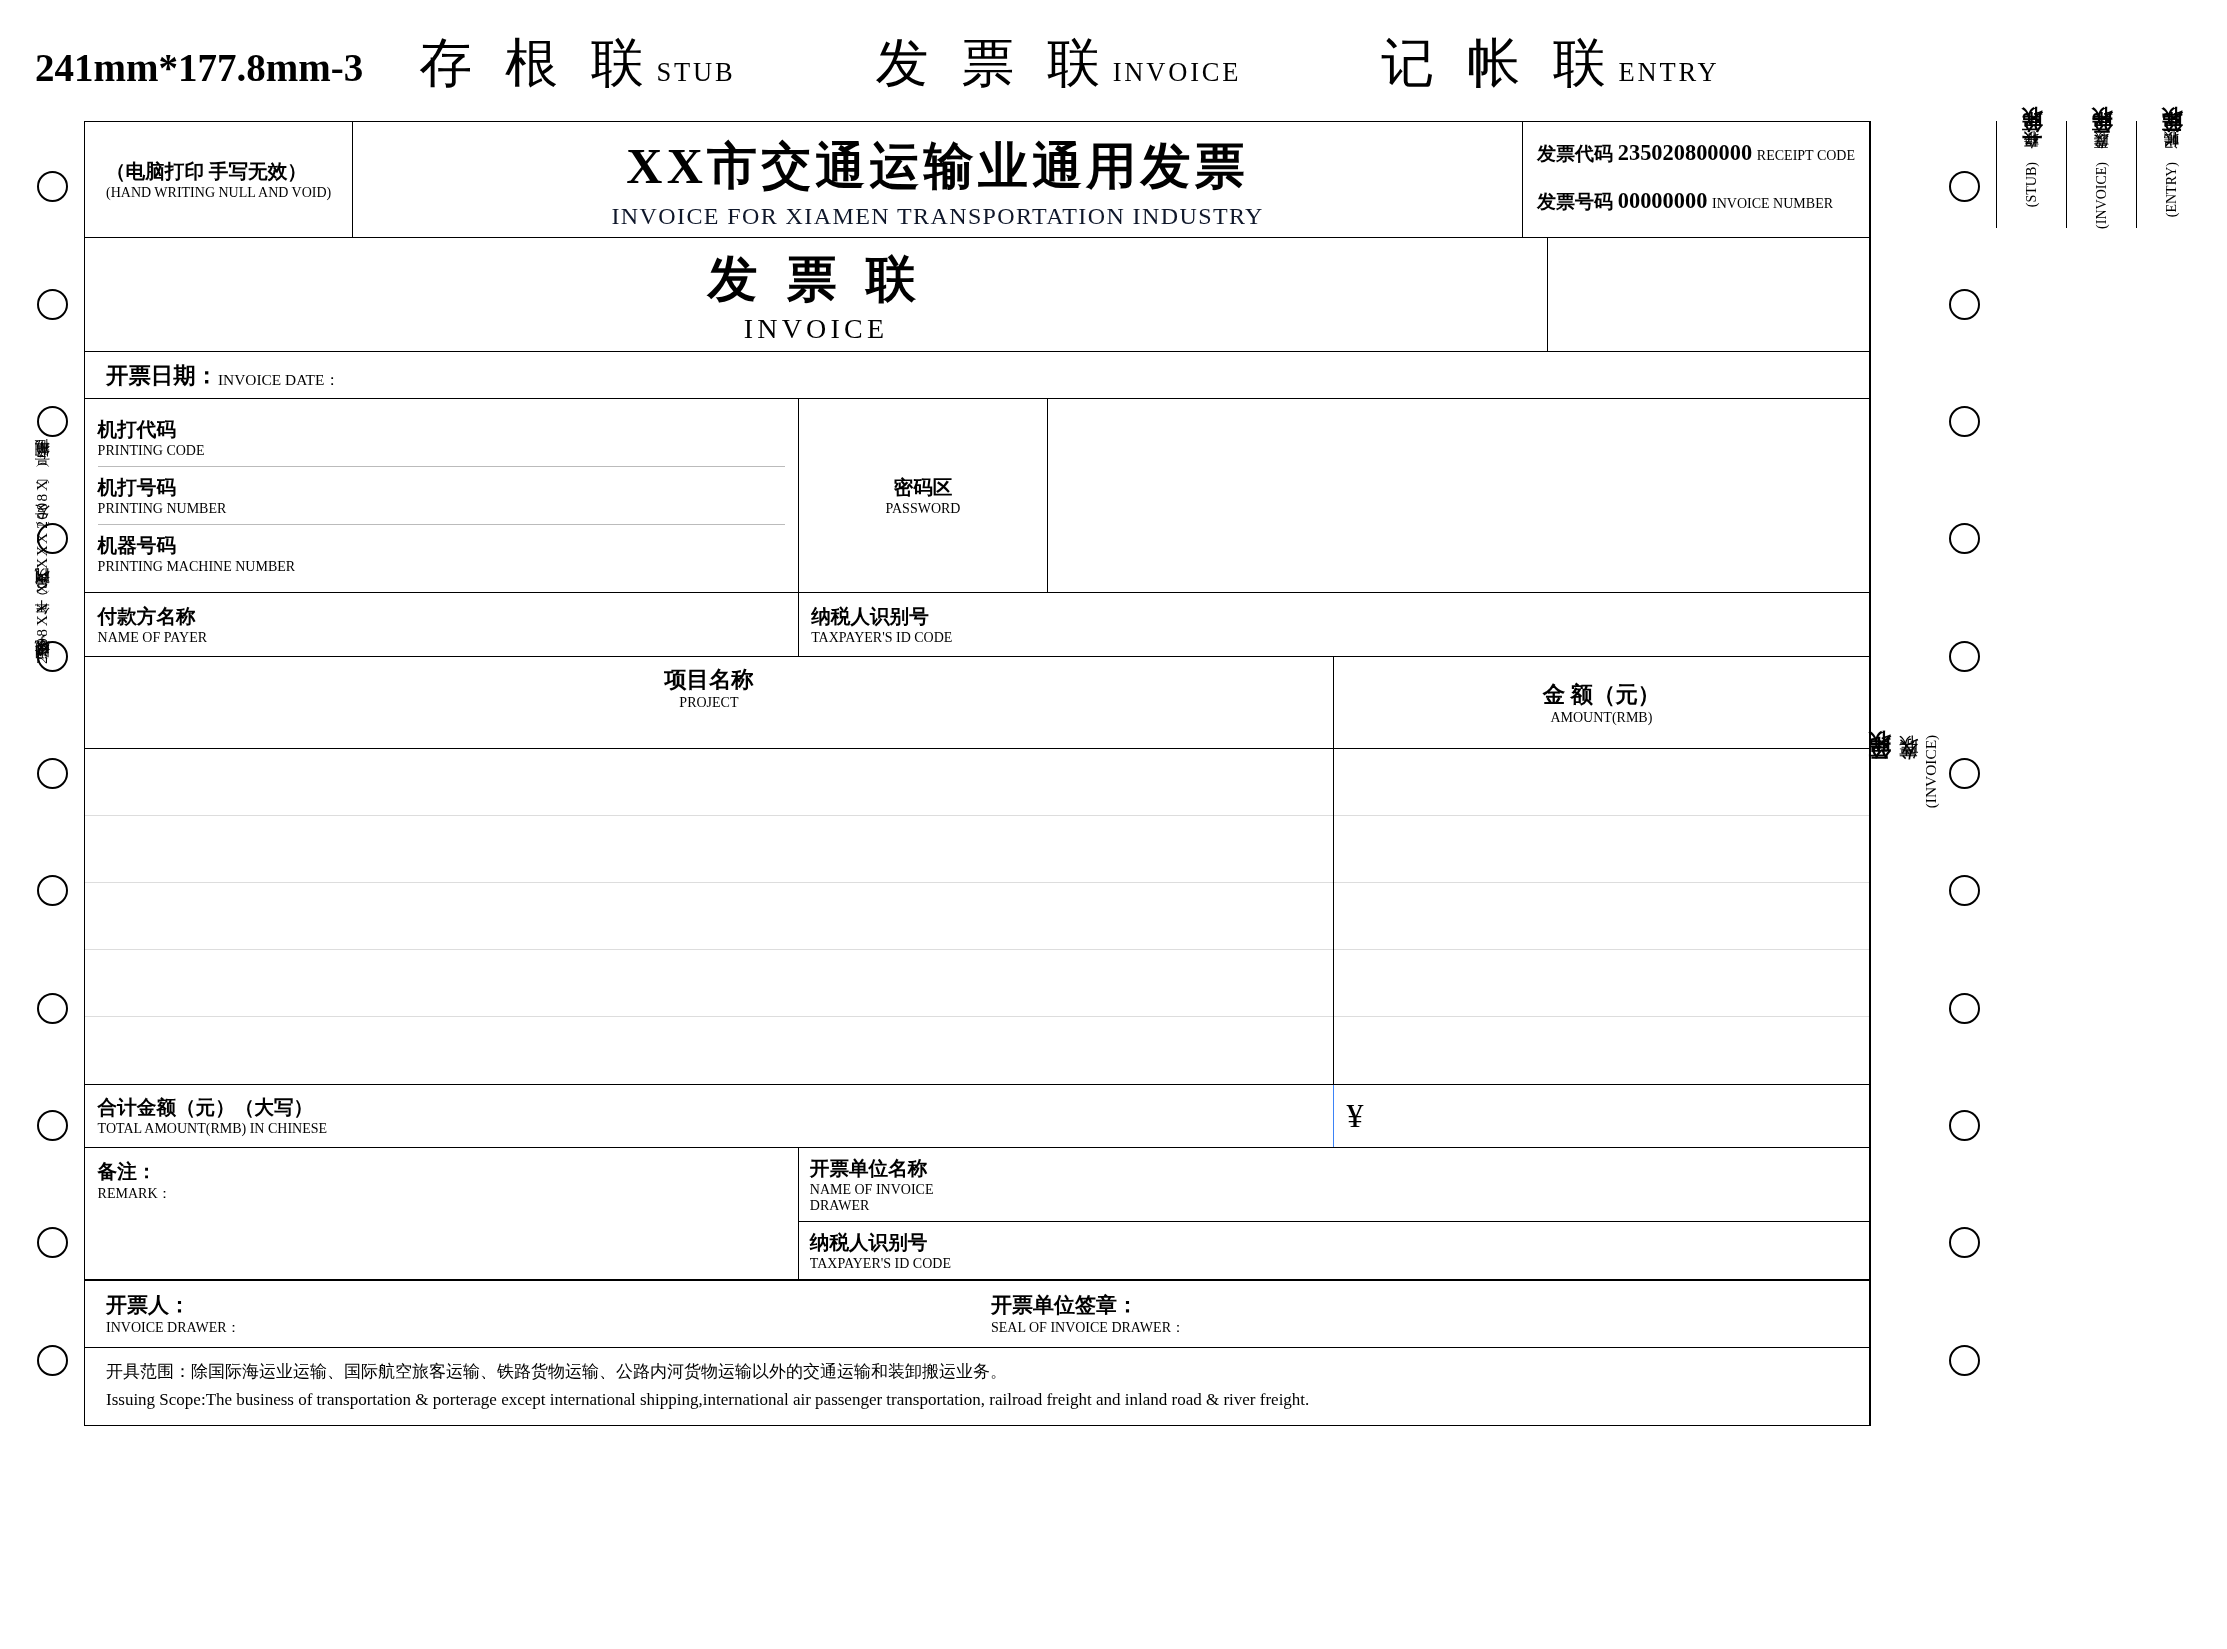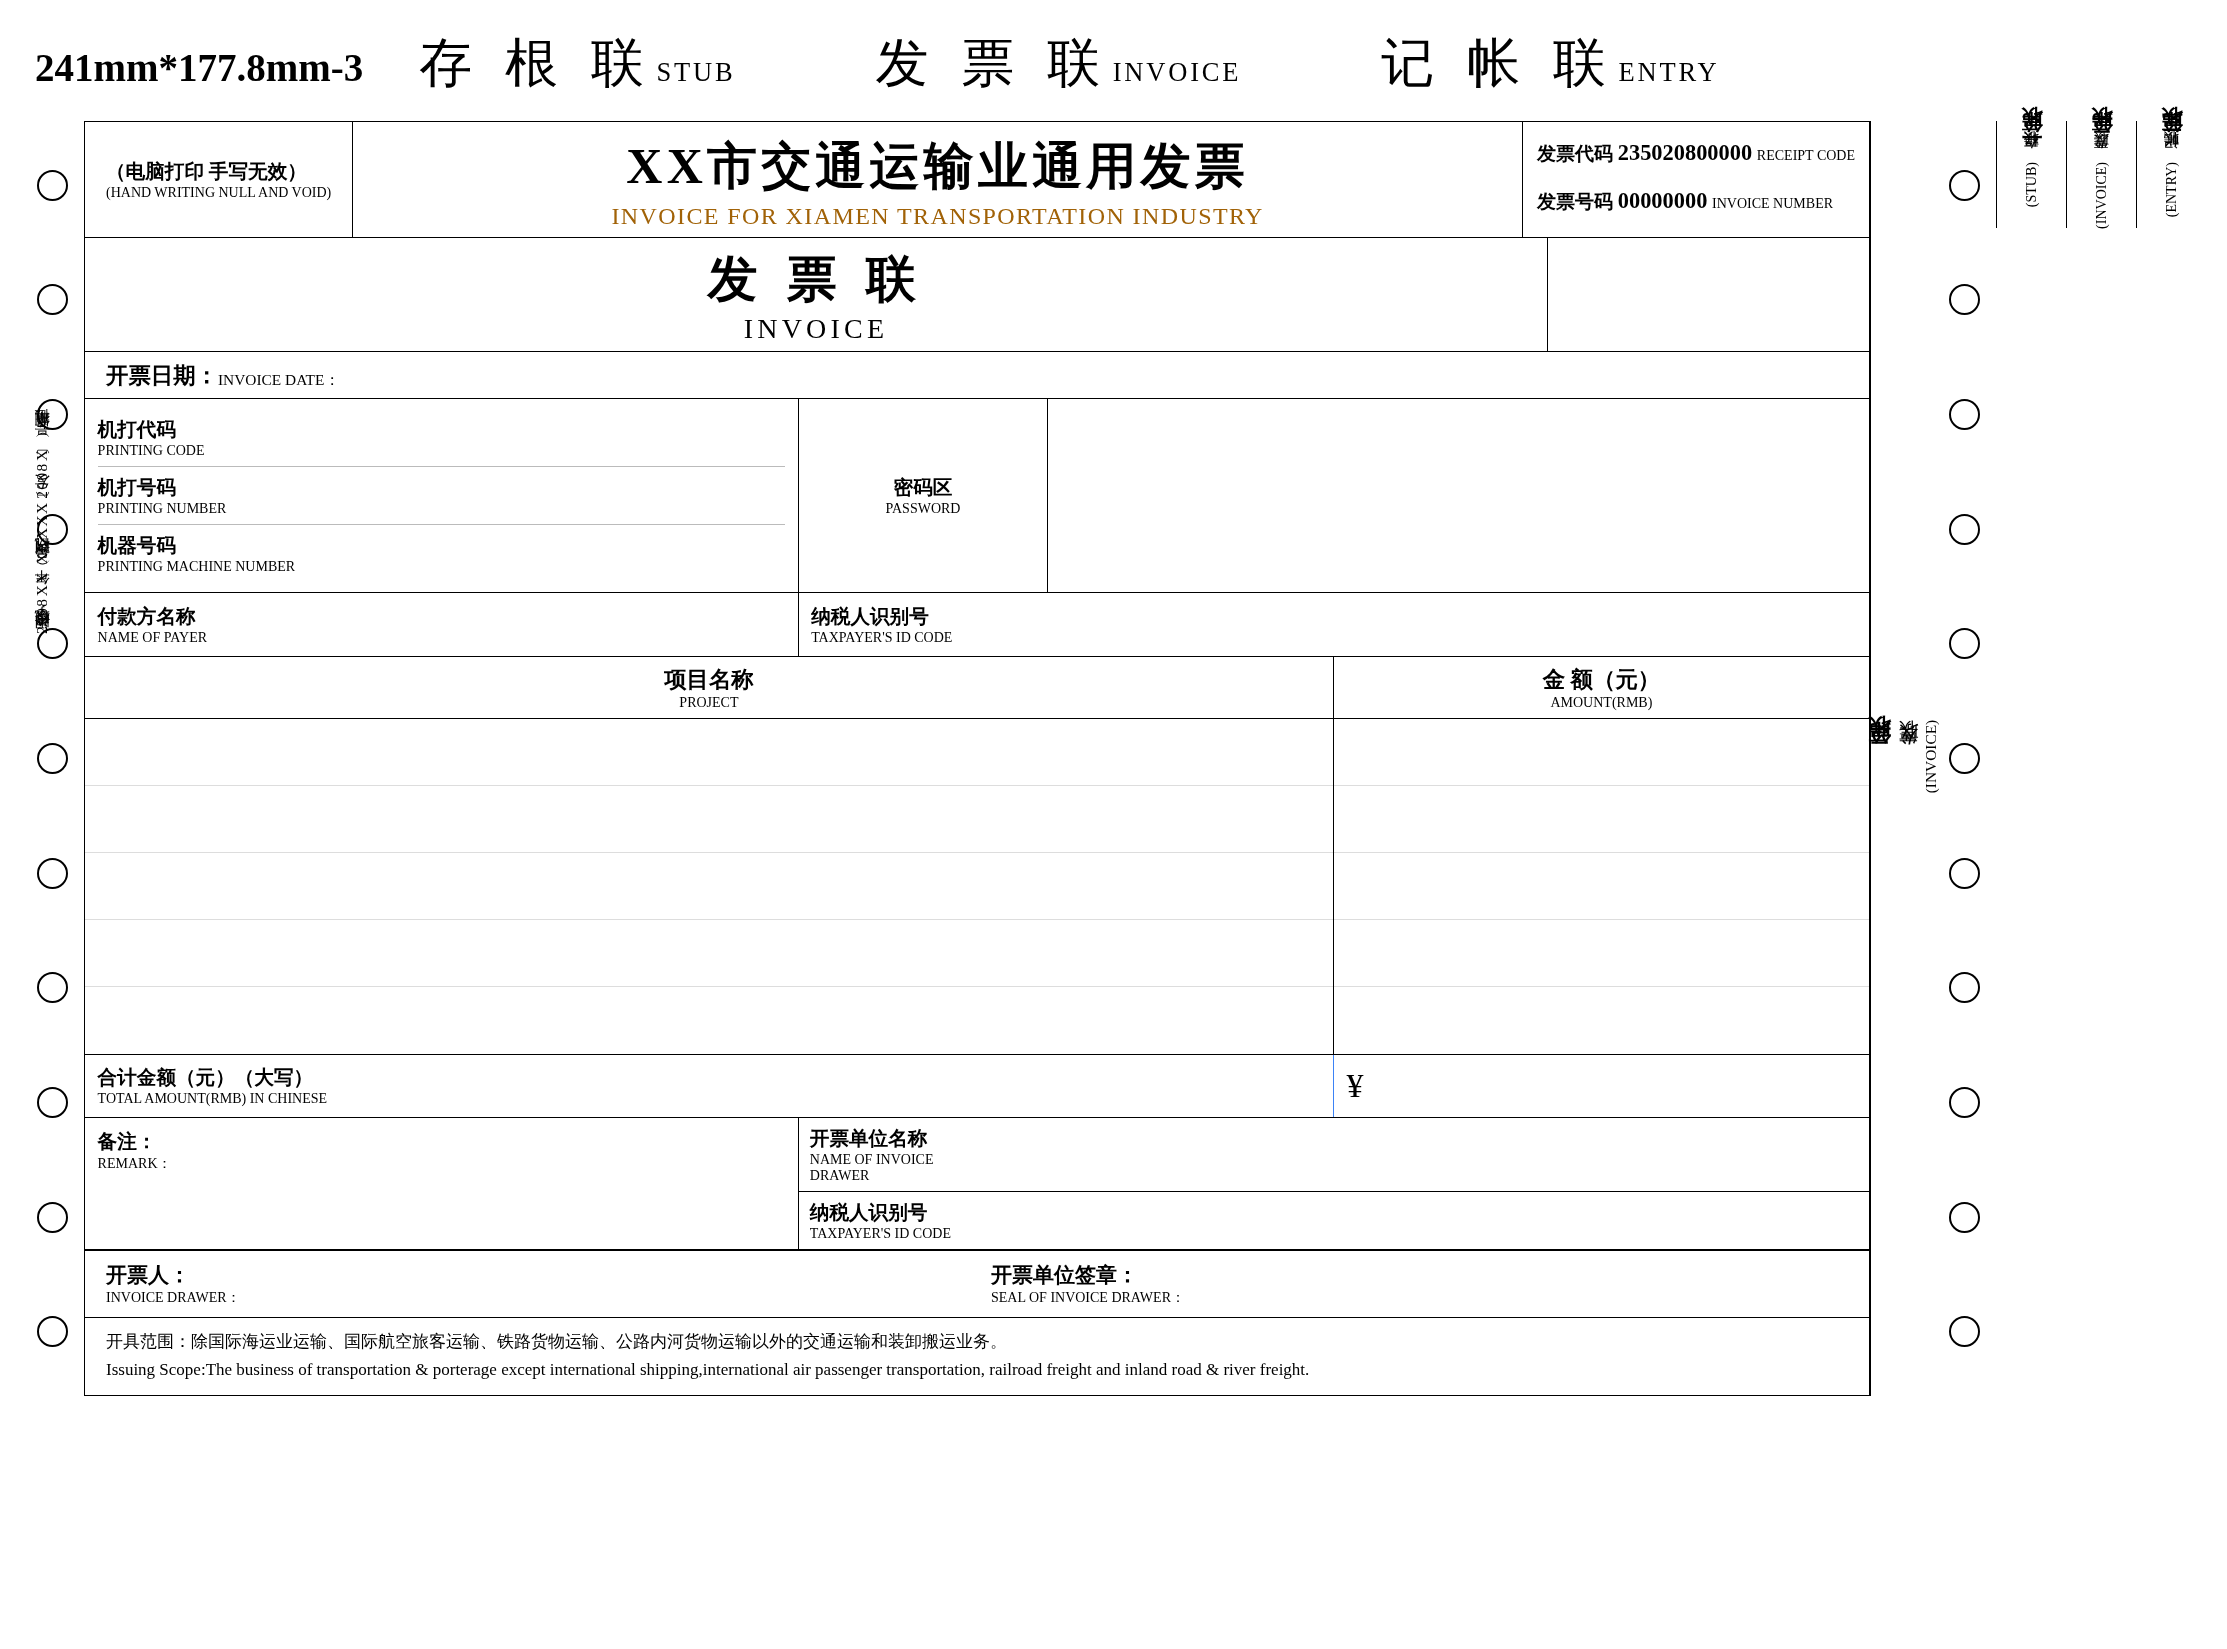--- a/index.html
+++ b/index.html
@@ -123,21 +123,21 @@
       font-size: 50px;
       font-weight: bold;
       letter-spacing: 4.2px;
       color: #000;
       display: block;
     }
 
     .main-en-title {
       font-size: 24px;
       letter-spacing: 1.4px;
-      color: #a16207;
+      color: #0f172a;
       display: block;
       margin-top: 2.8px;
     }
 
     
     .fapiao-row {
       display: flex;
       border-bottom: 1.4px solid #000;
     }
 
@@ -323,21 +323,21 @@
     .ig-project-h {
       flex: 1;
       text-align: center;
       padding: 7px 0;
       border-right: 1px solid #000;
     }
 
     .ig-amount-h {
       width: 30%;
       text-align: center;
-      padding: 7px 0;
+      padding: 22px 0;
     }
 
     .ig-project-content {
       display: flex;
       width: 100%;
       border-bottom: 1px solid #000;
     }
 
     .ig-project-col {
       flex: 1;

